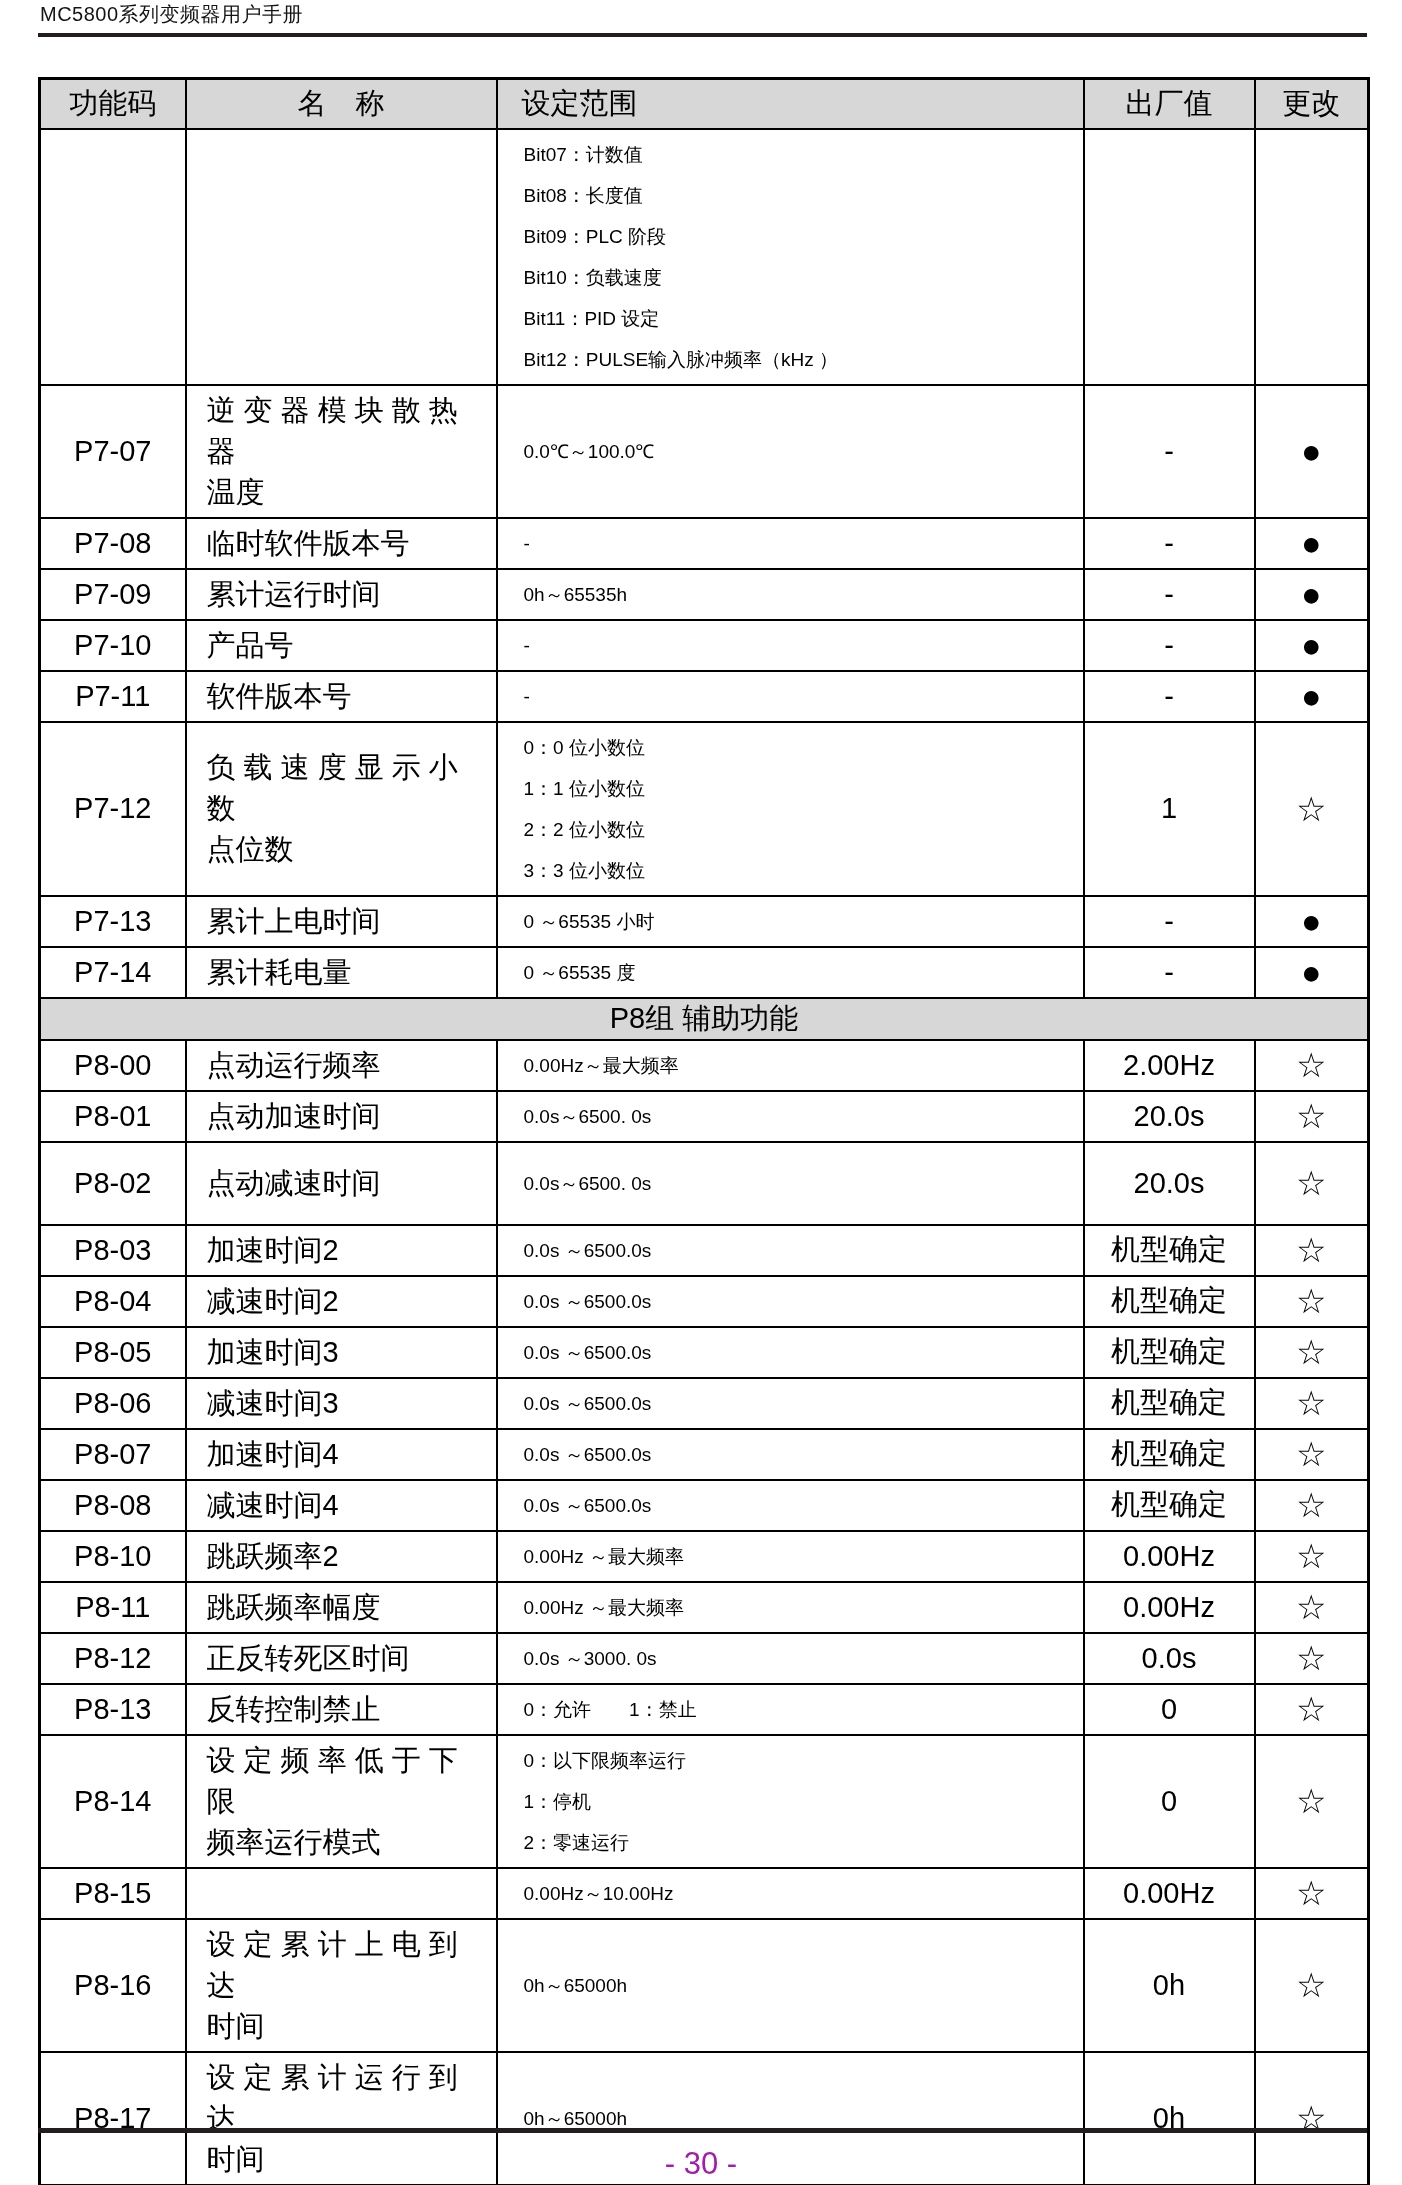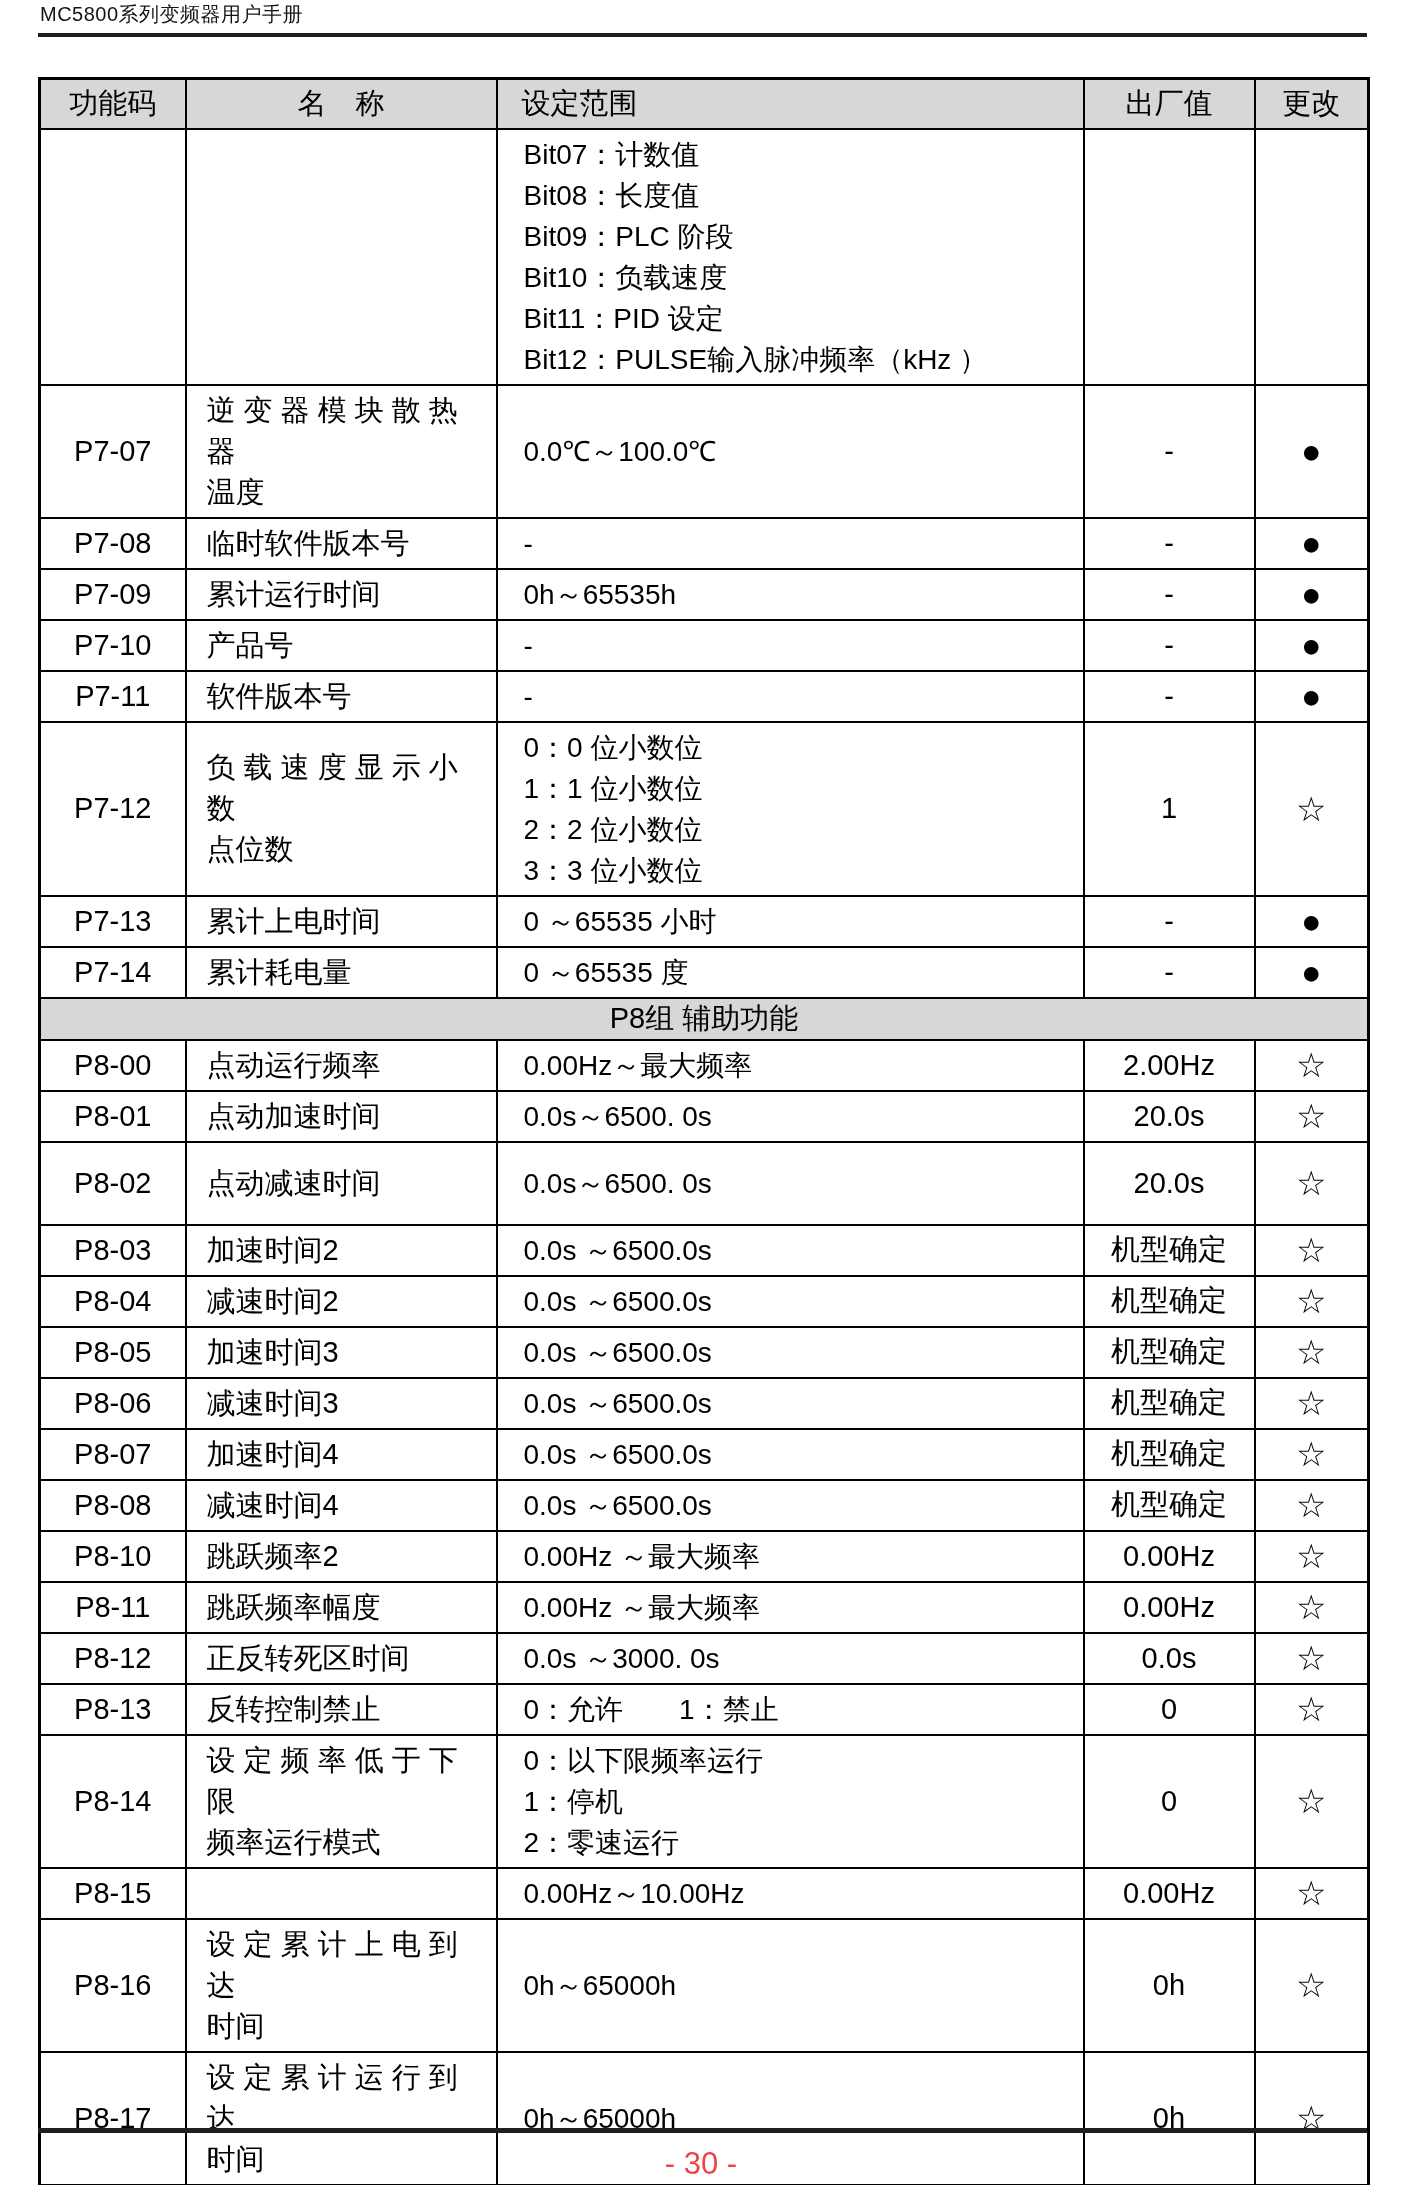--- a/index.html
+++ b/index.html
@@ -72,21 +72,21 @@
   td.cell-name{
     text-align:left;
     padding:4px 12px 4px 20px;
     font-size:29px;
     line-height:41px;
     white-space:pre-line;
   }
   td.cell-range{
     text-align:left;
     padding:4px 8px 4px 26px;
-    font-size:28px;
+    font-size:19px;
     line-height:41px;
     white-space:pre-line;
   }
   td.cell-factory{
     text-align:center;
     font-size:29px;
   }
   td.cell-change{
     text-align:center;
     font-size:34px;
@@ -105,21 +105,21 @@
     height:5px;
     background:var(--rule-color);
   }
   .footer-page{
     position:absolute;
     left:0;
     top:2146px;
     width:1402px;
     text-align:center;
     font-size:31px;
-    color:#ef4444;
+    color:#a21caf;
   }
 </style>
 </head>
 <body>
 
 <div class="page">
 
   <div class="doc-title">MC5800系列变频器用户手册</div>
 
   <div class="header-rule"></div>

